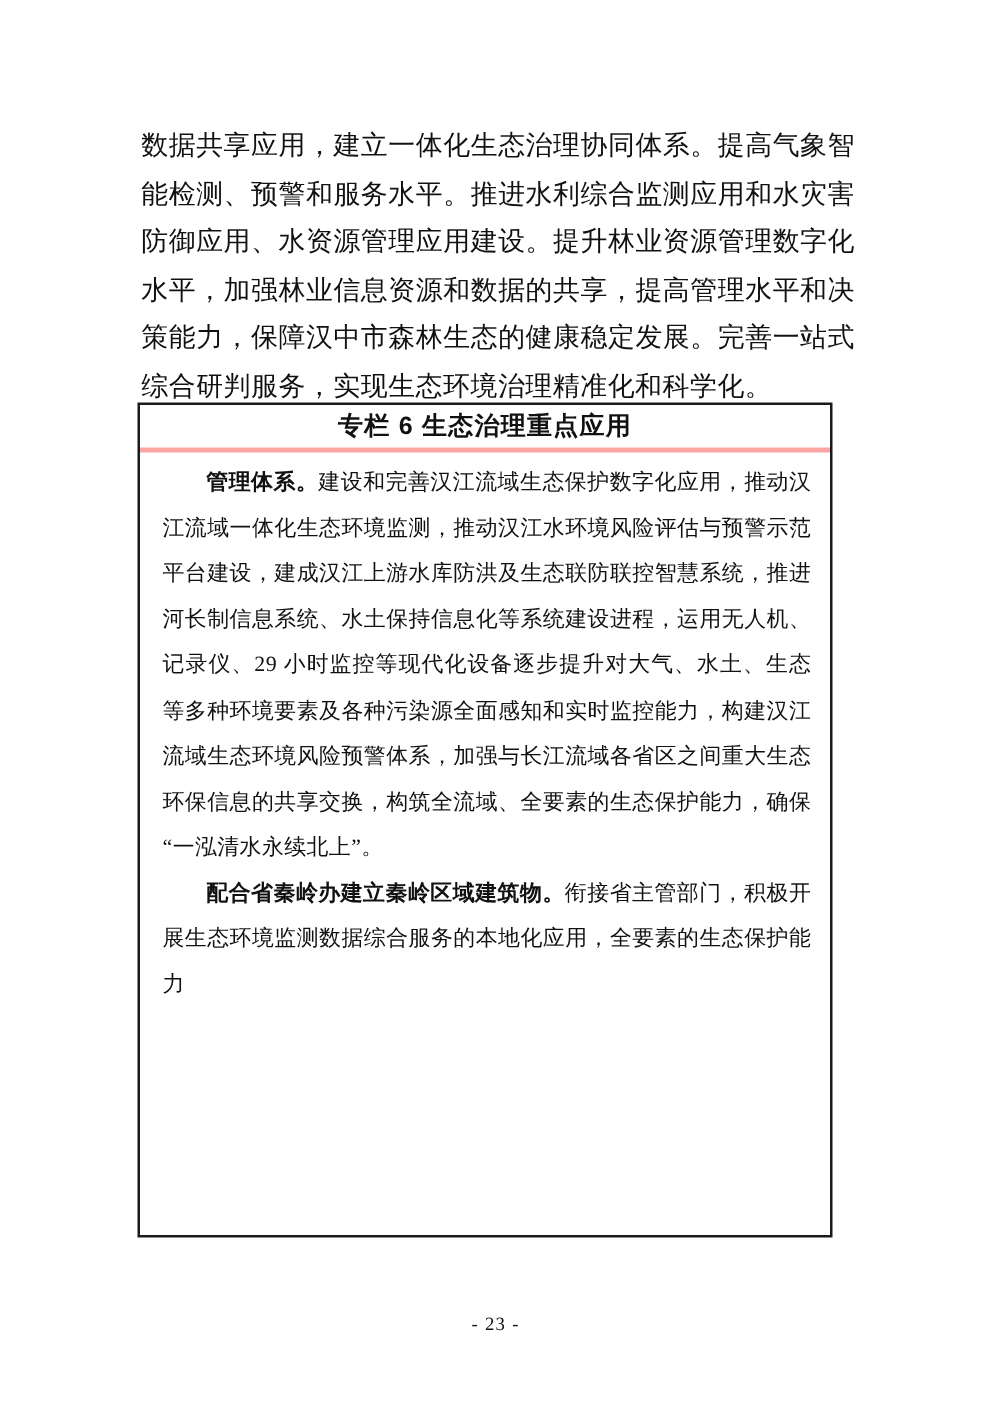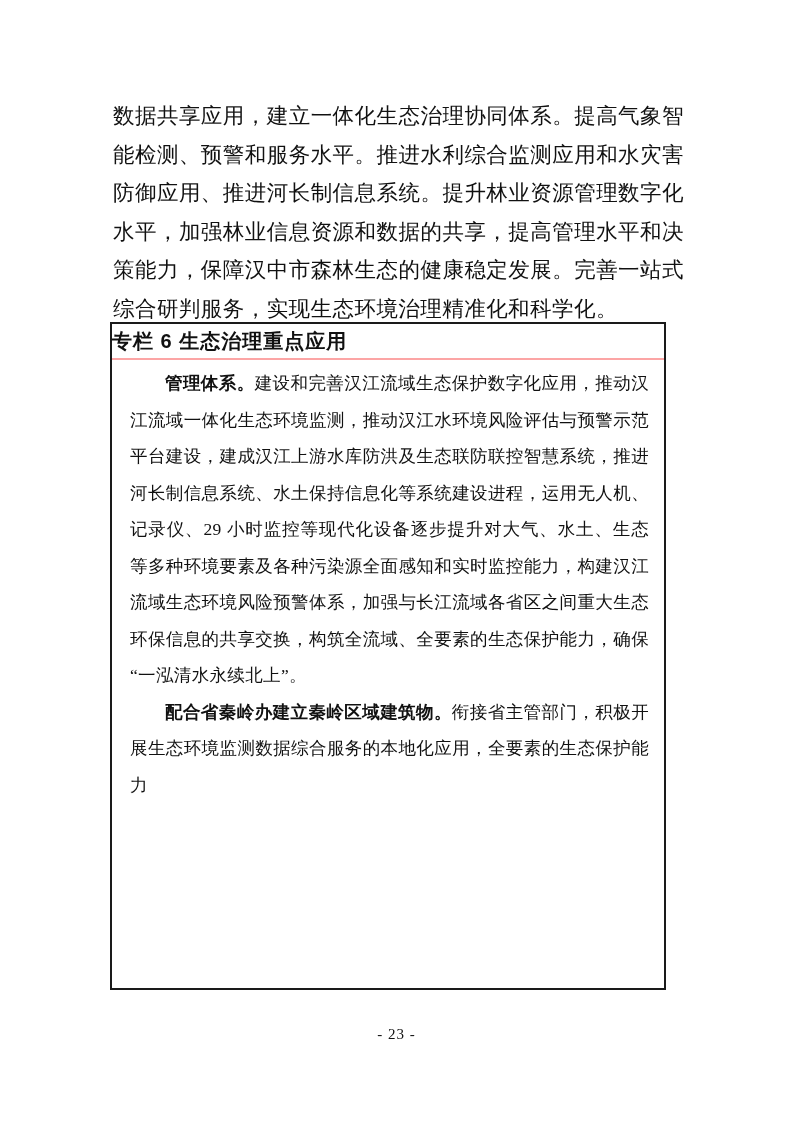--- a/index.html
+++ b/index.html
@@ -37,25 +37,25 @@
     top: 322px;
     width: 556px;
     height: 668px;
     box-sizing: border-box;
     border: 2px solid #1a1a1a;
     overflow: hidden;
   }
   .box-title {
     height: 34px;
     line-height: 34px;
-    text-align: left;
+    text-align: center;
     font-weight: bold;
     font-size: 20px;
     letter-spacing: 1px;
-    border-bottom: 2px solid #fca5a5;
+    border-bottom: 4px solid #fca5a5;
     font-family: "Liberation Sans", "DejaVu Sans", sans-serif;
   }
   .box-body {
     padding: 5px 15px 0 18px;
   }
   .box-para {
     margin: 0;
     font-size: 17.5px;
     letter-spacing: 0.35px;
     line-height: 36.5px;
@@ -65,32 +65,32 @@
   }
   .box-para .lead {
     font-weight: bold;
     font-family: "Liberation Sans", "DejaVu Sans", sans-serif;
   }
   
   .page-number {
     position: absolute;
     left: 0;
     right: 0;
-    top: 1026px;
+    top: 1052px;
     text-align: center;
     font-size: 15px;
     letter-spacing: 1px;
   }
 </style>
 </head>
 <body>
 
 <div class="page">
 
-  <p class="intro">数据共享应用，建立一体化生态治理协同体系。提高气象智能检测、预警和服务水平。推进水利综合监测应用和水灾害防御应用、推进河长制信息系统。提升林业资源管理数字化水平，加强林业信息资源和数据的共享，提高管理水平和决策能力，保障汉中市森林生态的健康稳定发展。完善一站式综合研判服务，实现生态环境治理精准化和科学化。</p>
+  <p class="intro">数据共享应用，建立一体化生态治理协同体系。提高气象智能检测、预警和服务水平。推进水利综合监测应用和水灾害防御应用、水资源管理应用建设。提升林业资源管理数字化水平，加强林业信息资源和数据的共享，提高管理水平和决策能力，保障汉中市森林生态的健康稳定发展。完善一站式综合研判服务，实现生态环境治理精准化和科学化。</p>
 
   <div class="box">
     <div class="box-title">专栏 6 生态治理重点应用</div>
     <div class="box-body">
 
   <p class="box-para"><span class="lead">管理体系。</span><span class="para-text">建设和完善汉江流域生态保护数字化应用，推动汉江流域一体化生态环境监测，推动汉江水环境风险评估与预警示范平台建设，建成汉江上游水库防洪及生态联防联控智慧系统，推进河长制信息系统、水土保持信息化等系统建设进程，运用无人机、记录仪、29 小时监控等现代化设备逐步提升对大气、水土、生态等多种环境要素及各种污染源全面感知和实时监控能力，构建汉江流域生态环境风险预警体系，加强与长江流域各省区之间重大生态环保信息的共享交换，构筑全流域、全要素的生态保护能力，确保“一泓清水永续北上”。</span></p>
 
   <p class="box-para"><span class="lead">配合省秦岭办建立秦岭区域建筑物。</span><span class="para-text">衔接省主管部门，积极开展生态环境监测数据综合服务的本地化应用，全要素的生态保护能力</span></p>
 </div>
   </div>

